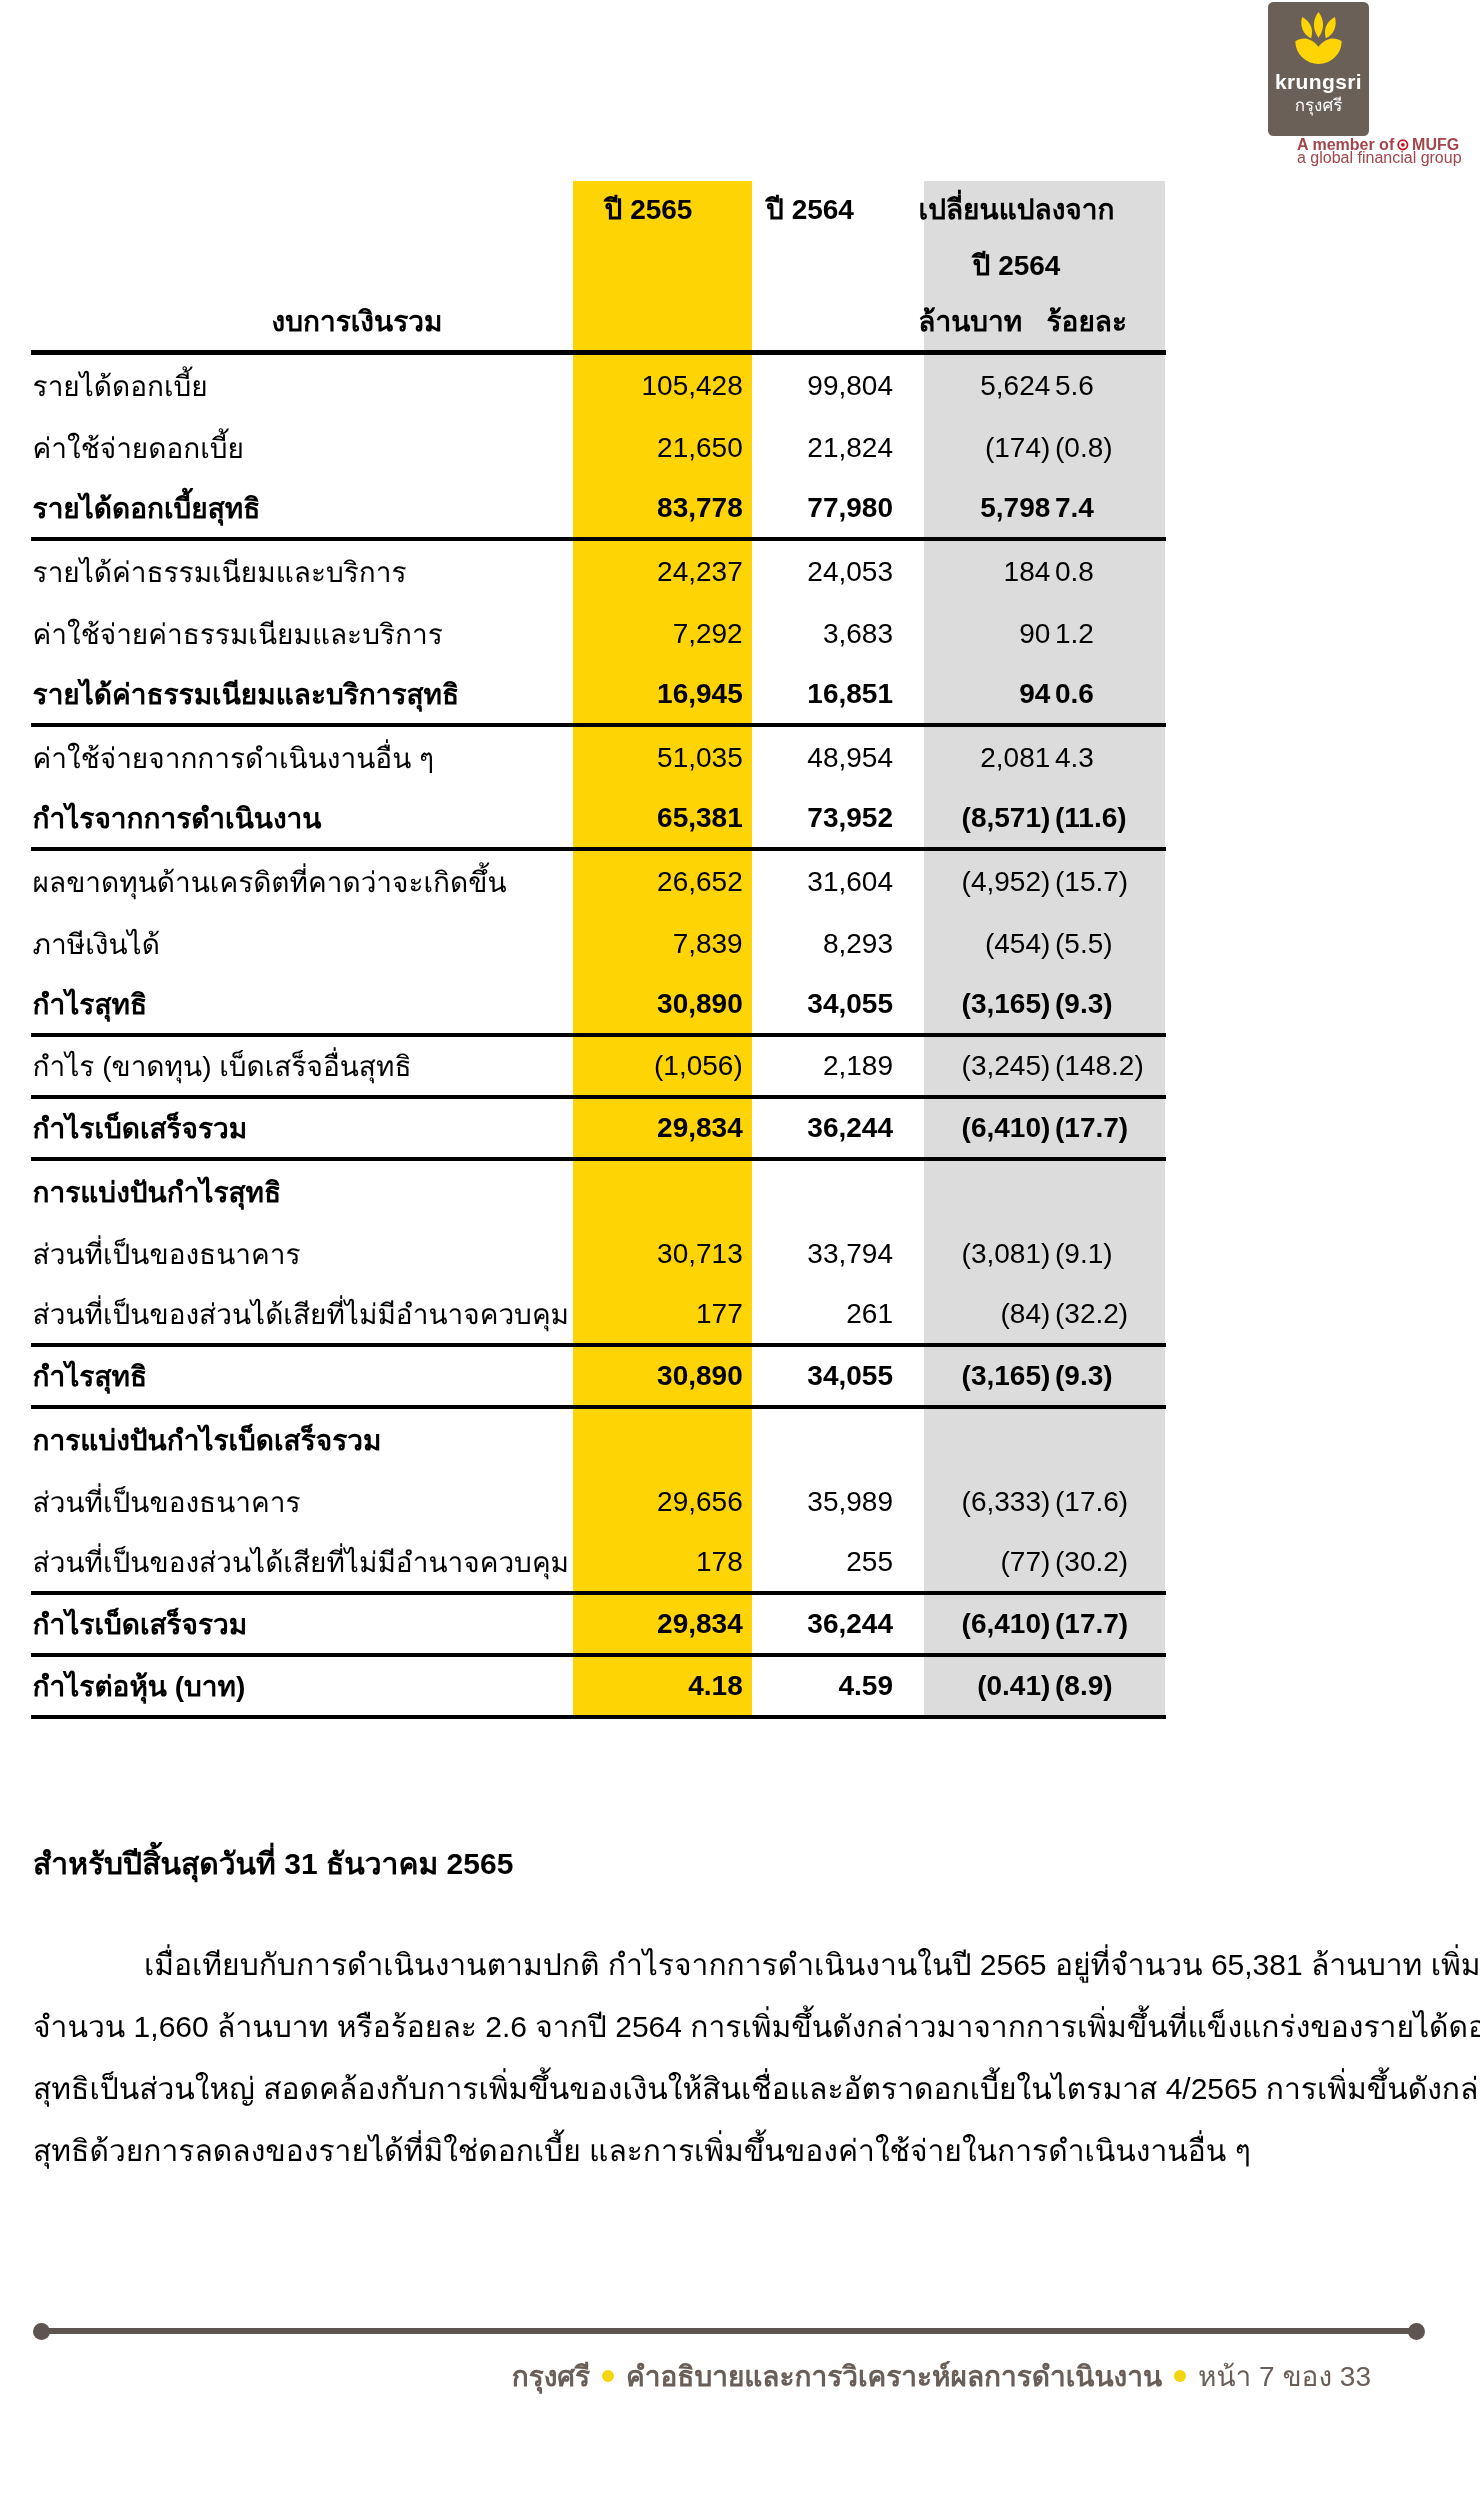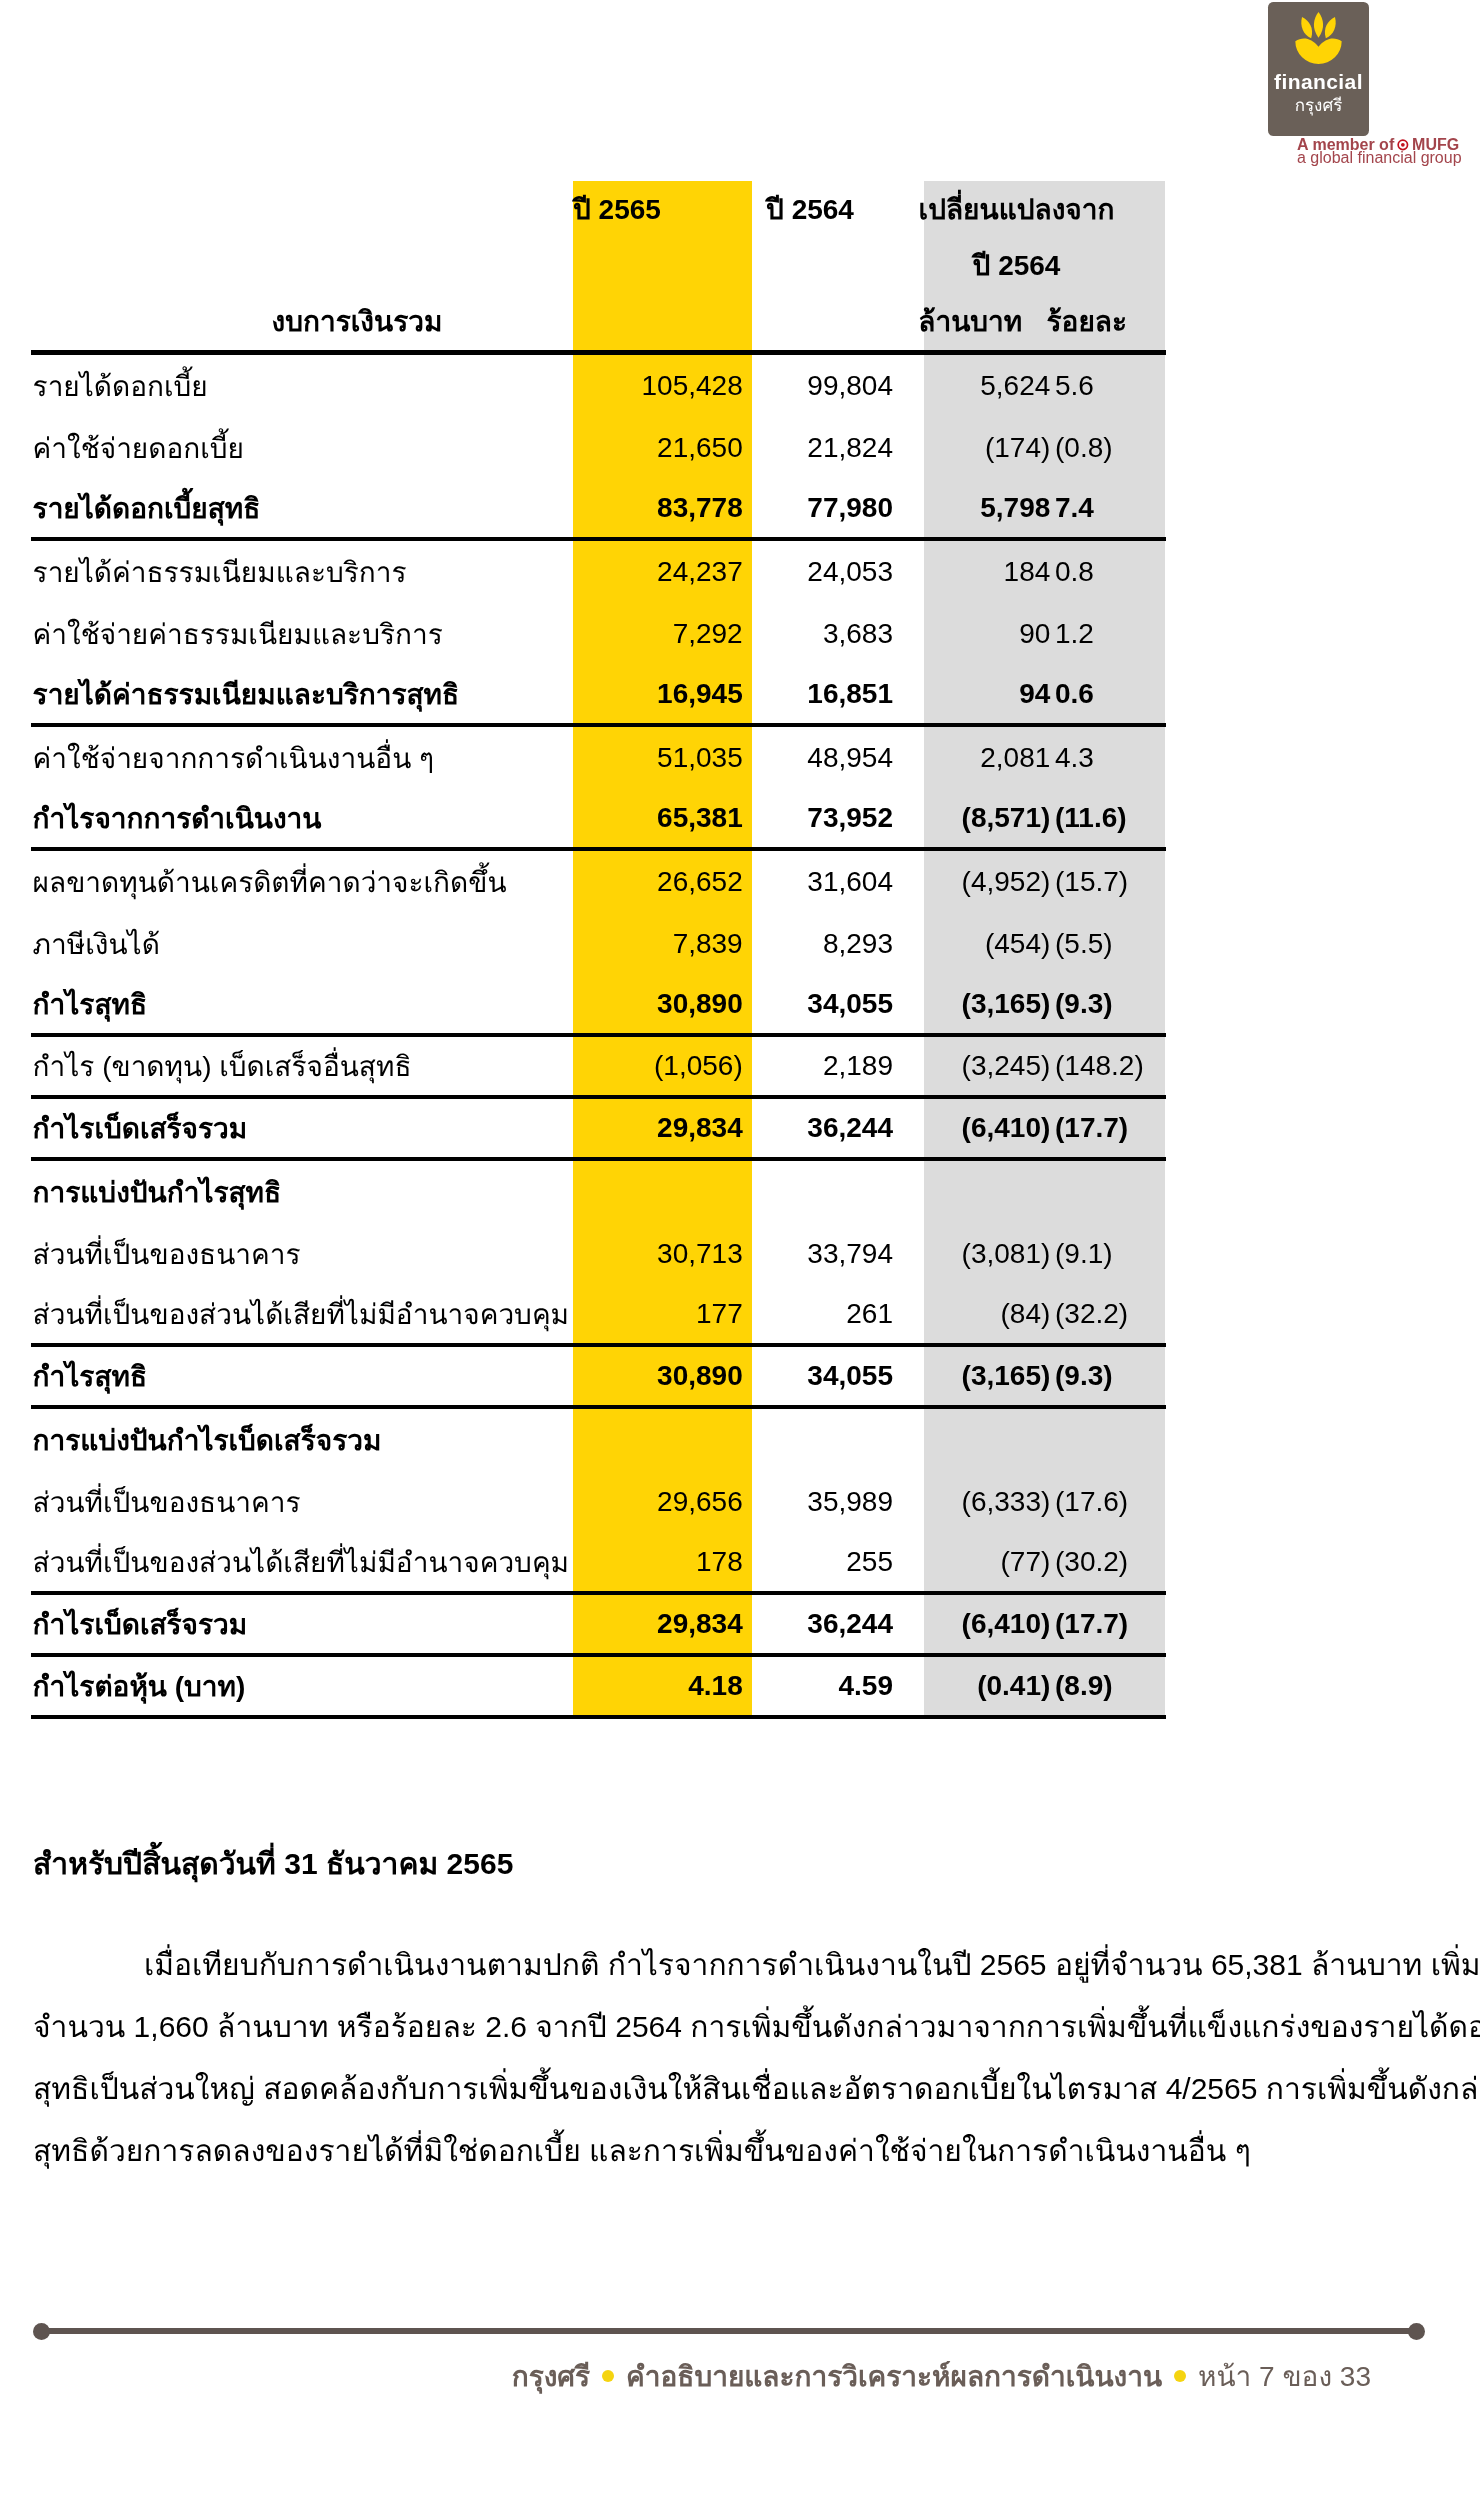--- a/index.html
+++ b/index.html
@@ -18,21 +18,21 @@
   .mufg .mufg-ring{flex:0 0 auto;}
   
   .fin-table{position:absolute;left:31px;top:181px;width:1135px;}
   .colbg{position:absolute;top:0;bottom:0;z-index:0;}
   .colbg.yellow{left:542px;width:179px;background:#FFD405;}
   .colbg.gray{left:893px;width:241px;background:#DCDCDC;}
   .thead{position:relative;z-index:1;height:174px;box-sizing:border-box;border-bottom:5.5px solid #000;font-weight:bold;}
   .hline{display:flex;height:56px;align-items:center;}
   .hc{box-sizing:border-box;}
   .hc.lab{width:542px;}
-  .hc.v1{width:151px;}
+  .hc.v1{width:151px;text-align:center;}
   .hc.v2{width:172px;text-align:center;}
   .hc.chg{width:241px;text-align:center;}
   .hc.mb{width:131px;text-align:right;padding-right:4.7px;}
   .hc.pct{width:111px;text-align:right;padding-right:11px;}
   .t-title{text-align:center;position:relative;left:55px;}
   .tbody{position:relative;z-index:1;}
   .t-row{display:flex;height:62px;align-items:center;box-sizing:border-box;font-size:28px;}
   .t-row.rule{border-bottom:4.7px solid #000;}
   .t-row.bold{font-weight:bold;}
   .c-label{width:542px;padding-left:1.6px;box-sizing:border-box;white-space:nowrap;}
@@ -64,21 +64,21 @@
 
   <div class="logo">
     <svg class="lotus" viewBox="0 0 100 100" aria-hidden="true">
       <g fill="#FFD405">
         <path d="M50 5 C59 17 61 32 50 47 C39 32 41 17 50 5 Z"></path>
         <path d="M23 13 C35 19 43 31 38 48 C25 42 19 28 23 13 Z"></path>
         <path d="M77 13 C65 19 57 31 62 48 C75 42 81 28 77 13 Z"></path>
         <path d="M12 53 A38 37 0 0 0 88 53 C76 45 62 47 50 62 C38 47 24 45 12 53 Z"></path>
       </g>
     </svg>
-    <div class="brand">financial</div>
+    <div class="brand">krungsri</div>
     <div class="brand-th">กรุงศรี</div>
   </div>
   <div class="mufg">
     <div class="l1">
       <span>A member of</span>
       <svg class="mufg-ring" width="11.7" height="11.7" viewBox="0 0 15 15">
         <circle cx="7.5" cy="7.5" r="6" fill="none" stroke="#C1121F" stroke-width="2.2"></circle>
         <circle cx="7.5" cy="7.5" r="2.4" fill="#C1121F"></circle>
       </svg>
       <span>MUFG</span>

